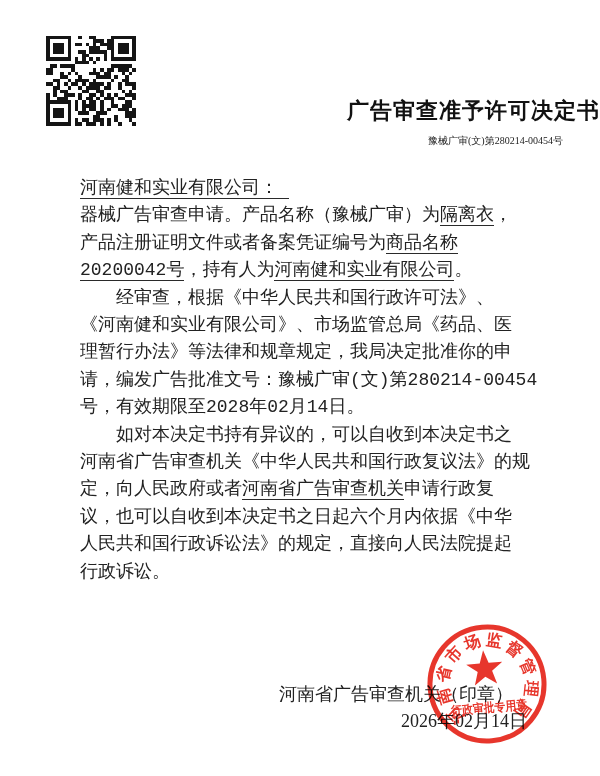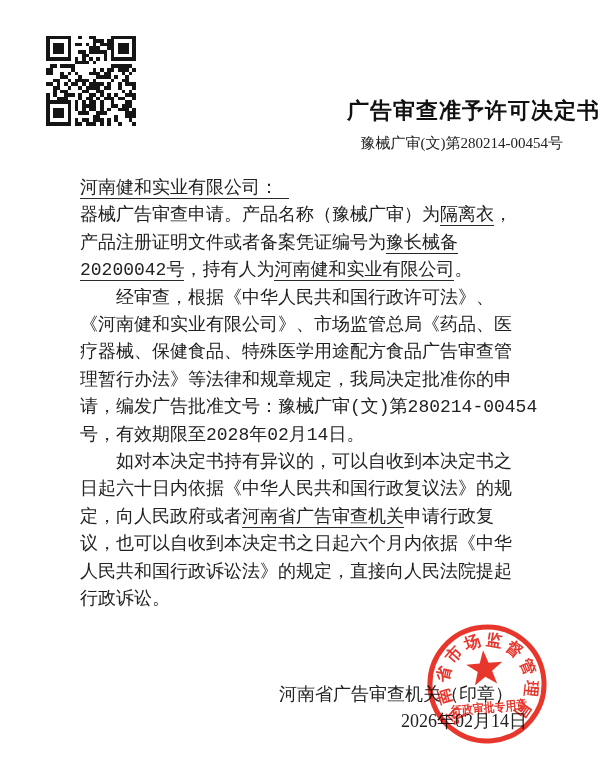--- a/index.html
+++ b/index.html
@@ -6,21 +6,21 @@
   .page {
     position:relative; width:600px; height:776px; background:#ffffff;
     font-family:"Liberation Serif","DejaVu Serif",serif; color:#1d1d1d;
     overflow:hidden;
   }
   .qr { position:absolute; left:46px; top:33px; width:90px; height:95px; }
   .title {
     position:absolute; left:0; top:96px; width:100%; margin:0;
     text-align:right; font-size:22px; font-weight:bold; letter-spacing:1px; color:#111;
   }
-  .docnum { position:absolute; top:134px; right:37px; font-size:15px; color:#222; }
+  .docnum { position:absolute; top:134px; right:37px; font-size:10px; color:#222; }
   .bodytext {
     position:absolute; left:80px; top:175px; width:492px;
     font-size:18px; line-height:27.4px; color:#222;
   }
   .line { white-space:pre;font-family:Liberation Mono, monospace; }
   .line.indent { padding-left:36px; }
   .u { border-bottom:1.2px solid #2a2a2a; }
   .sig  { position:absolute; top:682px; right:87px; font-size:18px; color:#222; }
   .date { position:absolute; top:709px; right:73px; font-size:18px; color:#222; }
   .seal {
@@ -356,30 +356,29 @@
       <rect x="24" y="24" width="1" height="1" fill="#151515"></rect>
     </svg>
 
   <h1 class="title">广告审查准予许可决定书</h1>
 
   <div class="docnum">豫械广审(文)第280214-00454号</div>
 
   <div class="bodytext" id="bodytext">
       <div class="line"><span class="u">河南健和实业有限公司： </span></div>
       <div class="line"><span>器械广告审查申请。产品名称（豫械广审）为</span><span class="u">隔离衣</span><span>，</span></div>
-      <div class="line"><span>产品注册证明文件或者备案凭证编号为</span><span class="u">豫长械备</span></div>
+      <div class="line"><span>产品注册证明文件或者备案凭证编号为</span><span class="u">商品名称</span></div>
       <div class="line"><span class="u">20200042号</span><span>，持有人为</span><span class="u">河南健和实业有限公司</span><span>。</span></div>
       <div class="line indent"><span>经审查，根据《中华人民共和国行政许可法》、</span></div>
       <div class="line"><span>《河南健和实业有限公司》、市场监管总局《药品、医</span></div>
-      <div class="line"><span>疗器械、保健食品、特殊医学用途配方食品广告审查管</span></div>
       <div class="line"><span>理暂行办法》等法律和规章规定，我局决定批准你的申</span></div>
       <div class="line"><span>请，编发广告批准文号：豫械广审(文)第280214-00454</span></div>
       <div class="line"><span>号，有效期限至2028年02月14日。</span></div>
       <div class="line indent"><span>如对本决定书持有异议的，可以自收到本决定书之</span></div>
-      <div class="line"><span>日起六十日内依据《中华人民共和国行政复议法》的规</span></div>
+      <div class="line"><span>河南省广告审查机关《中华人民共和国行政复议法》的规</span></div>
       <div class="line"><span>定，向人民政府或者</span><span class="u">河南省广告审查机关</span><span>申请行政复</span></div>
       <div class="line"><span>议，也可以自收到本决定书之日起六个月内依据《中华</span></div>
       <div class="line"><span>人民共和国行政诉讼法》的规定，直接向人民法院提起</span></div>
       <div class="line"><span>行政诉讼。</span></div>
     </div>
 
   <div class="sig">河南省广告审查机关（印章）</div>
   <div class="date">2026年02月14日</div>
 
   <svg class="seal" viewBox="0 0 170 170">

